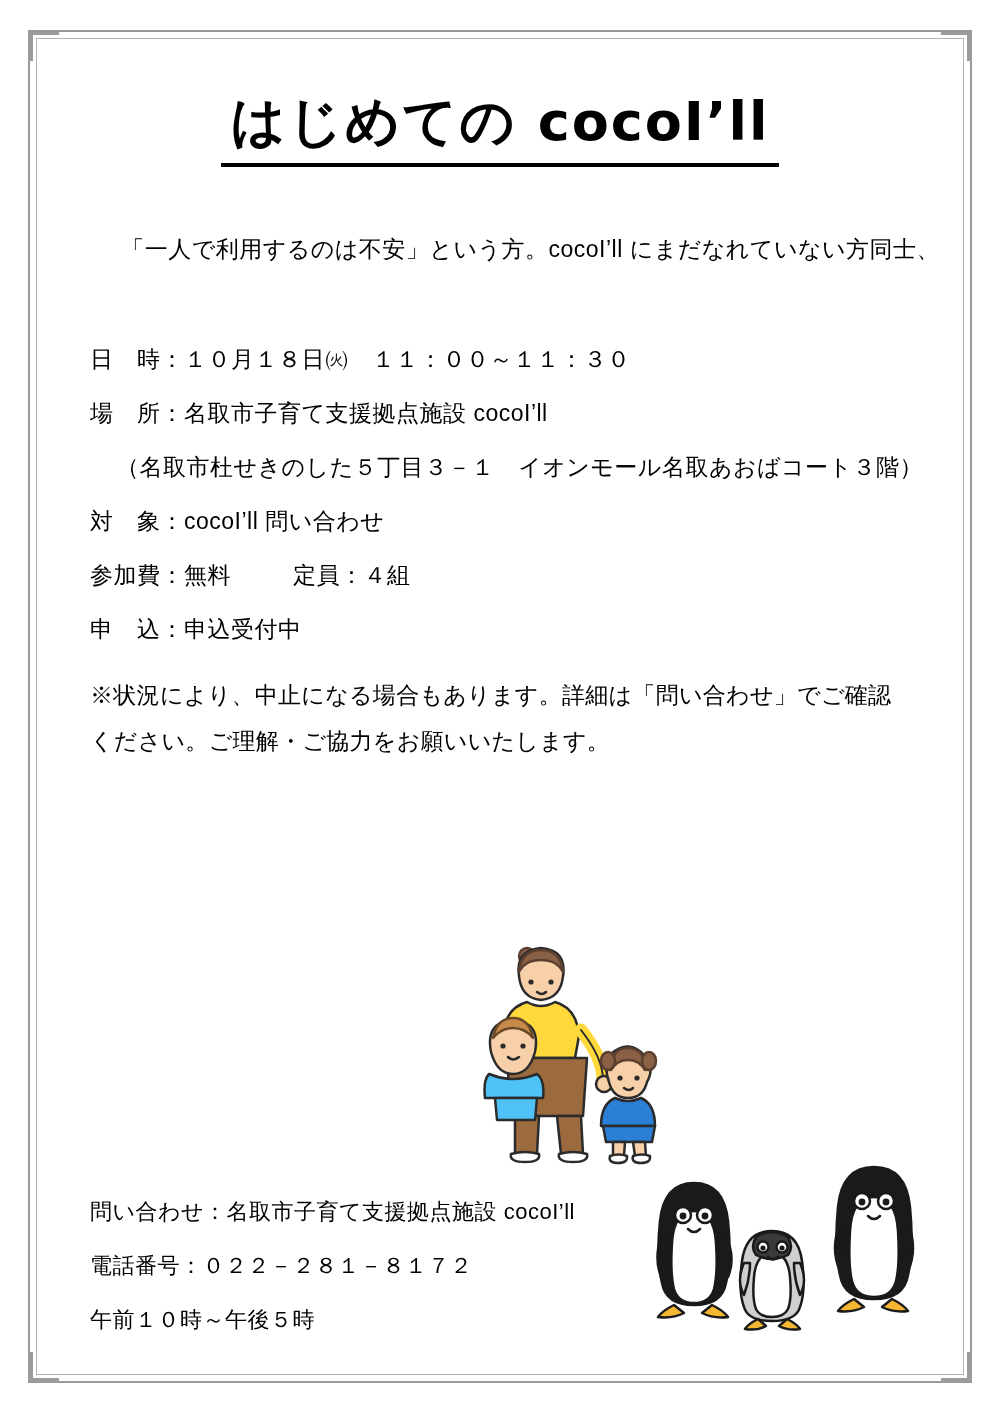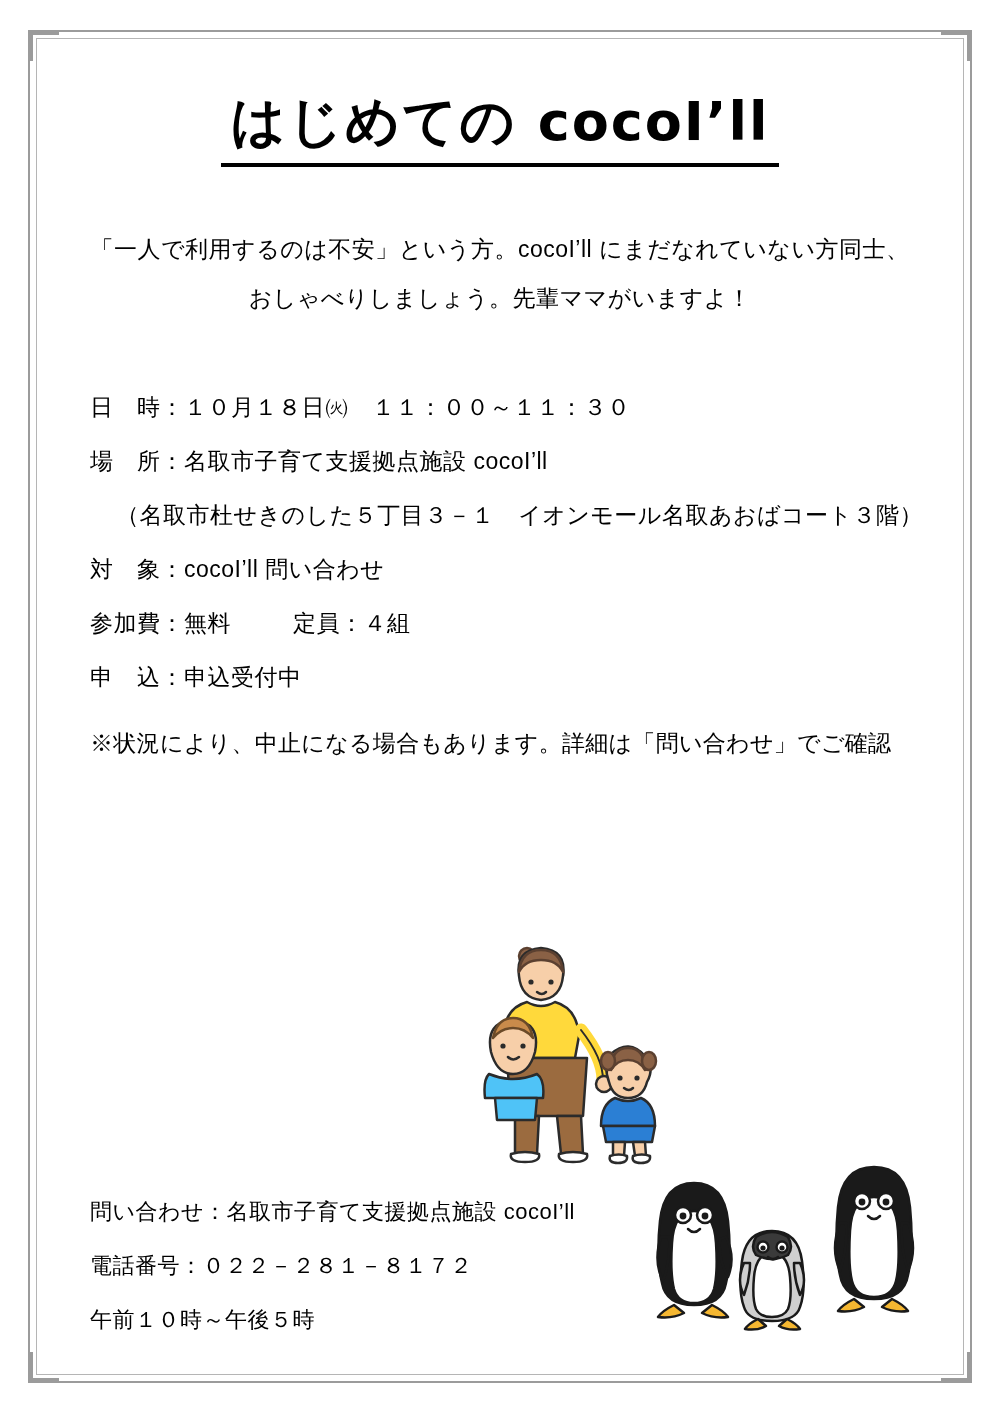--- a/index.html
+++ b/index.html
@@ -73,21 +73,21 @@
     letter-spacing: 2px;
     line-height: 1.1;
     padding: 0 10px 12px 10px;
     border-bottom: 4px solid #000;
     white-space: nowrap;
   }
 
   
   .lead {
     margin-top: 58px;
-    text-align: center;
+    text-align: right;
     font-size: 23px;
     line-height: 2.1;
     letter-spacing: 0.5px;
   }
   .lead div { white-space: nowrap; }
 
   
   .details {
     margin-top: 58px;
     padding-left: 30px;
@@ -149,21 +149,20 @@
   <div class="corner br"></div>
 
   <div class="content">
 
     <div class="title-wrap">
       <div class="title">はじめての cocoI’ll</div>
     </div>
 
     <div class="lead">
       <div>「一人で利用するのは不安」という方。cocoI’ll にまだなれていない方同士、</div>
-      <div>おしゃべりしましょう。先輩ママがいますよ！</div>
     </div>
 
     <div class="details">
       <div class="row">
         <span>日　時：</span><span>１０月１８日㈫　１１：００～１１：３０</span>
       </div>
       <div class="row">
         <span>場　所：</span><span>名取市子育て支援拠点施設 cocoI’ll</span>
       </div>
       <div class="row indent">
@@ -175,20 +174,21 @@
       <div class="row">
         <span>参加費：</span><span>無料</span><span class="gap"></span><span>定員：</span><span>４組</span>
       </div>
       <div class="row">
         <span>申　込：</span><span>申込受付中</span>
       </div>
     </div>
 
     <div class="notice">
       <div>※状況により、中止になる場合もあります。詳細は「問い合わせ」でご確認</div>
+      <div>ください。ご理解・ご協力をお願いいたします。</div>
     </div>
 
     <div class="illo-family">
       <svg viewBox="0 0 250 245" width="250" height="245" xmlns="http://www.w3.org/2000/svg">
         <g stroke="#2b2b2b" stroke-width="2.5" fill="none" stroke-linecap="round" stroke-linejoin="round">
 
           <path d="M112 34 q14 -16 30 -2 q10 9 4 18" fill="#8a6145" stroke="#5b4030"></path>
           <circle cx="112" cy="26" r="8" fill="#8a6145" stroke="#5b4030"></circle>
           <path d="M104 46 q-4 -26 22 -28 q26 2 22 28 q-2 22 -22 24 q-20 -2 -22 -24 z" fill="#f7cfa9" stroke="#2b2b2b"></path>
           <path d="M104 42 q2 -22 22 -22 q20 0 22 22 q-6 -12 -22 -12 q-16 0 -22 12 z" fill="#8a6145" stroke="#5b4030"></path>

